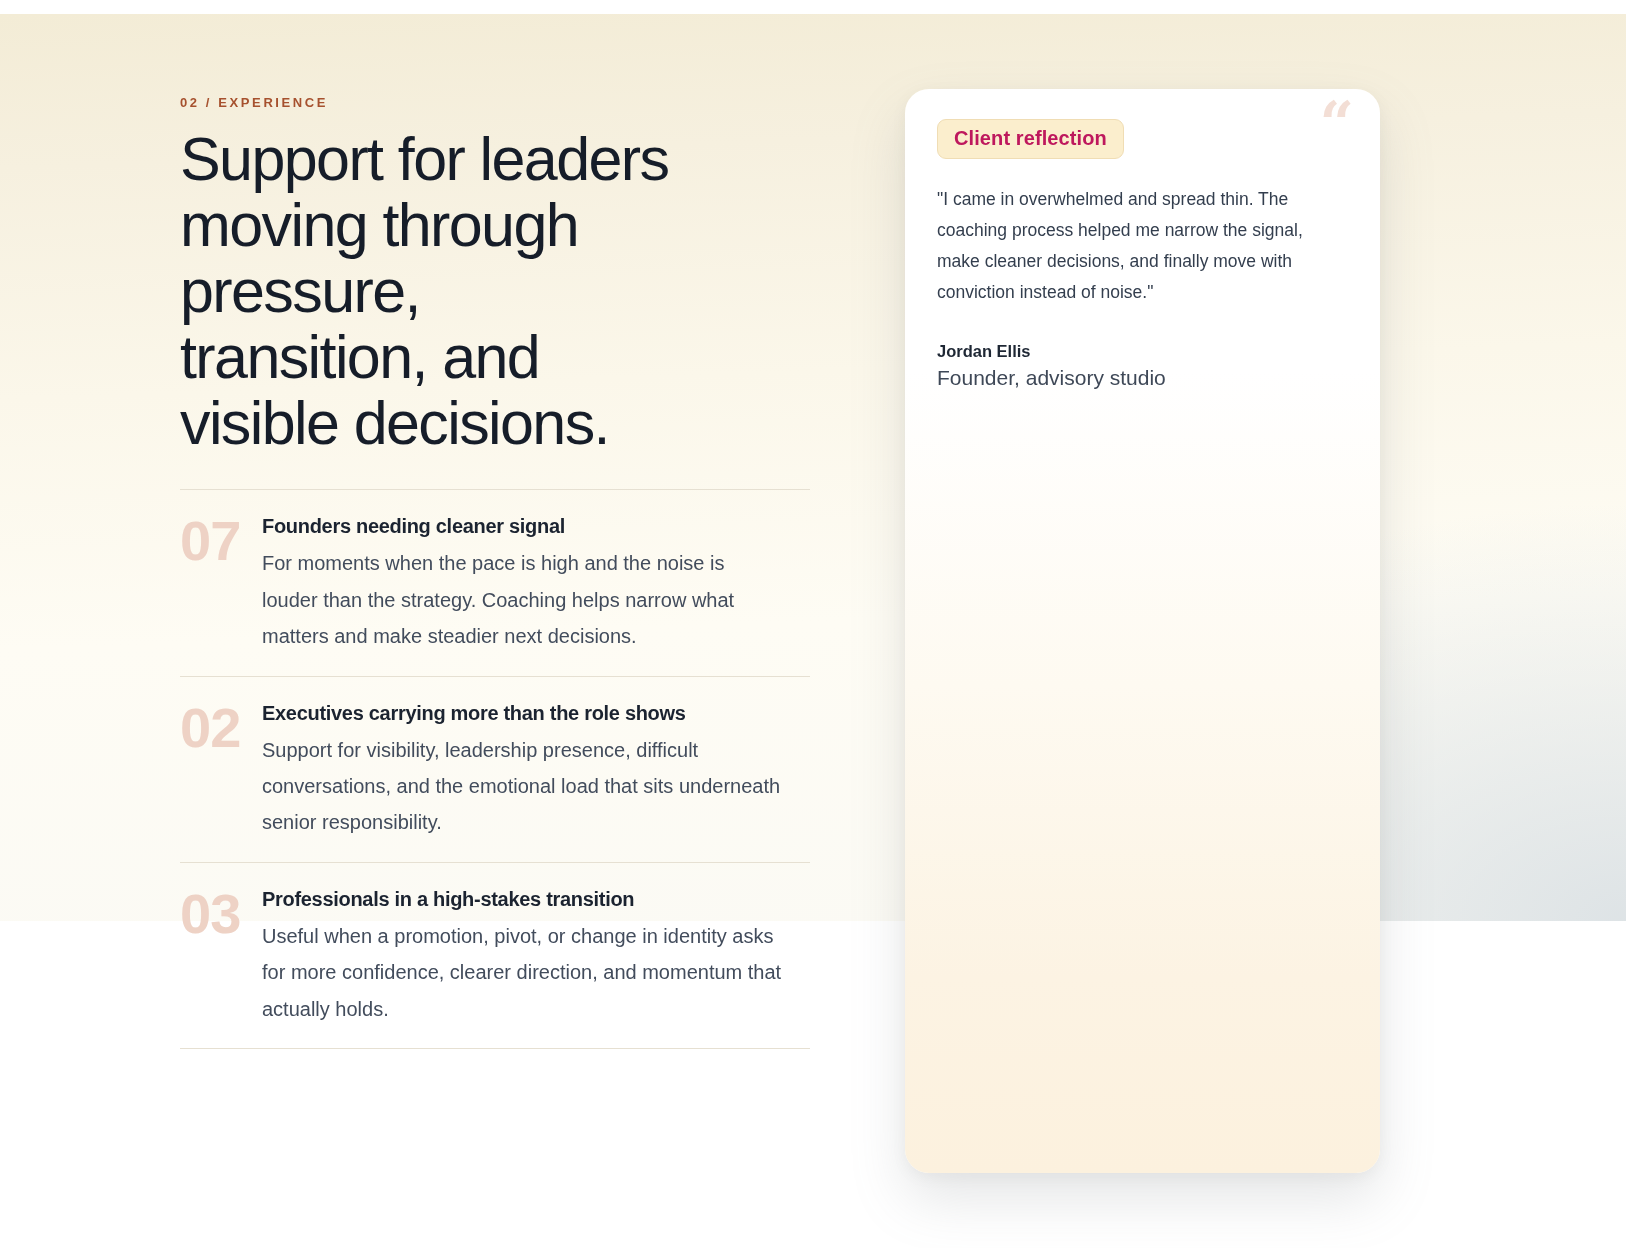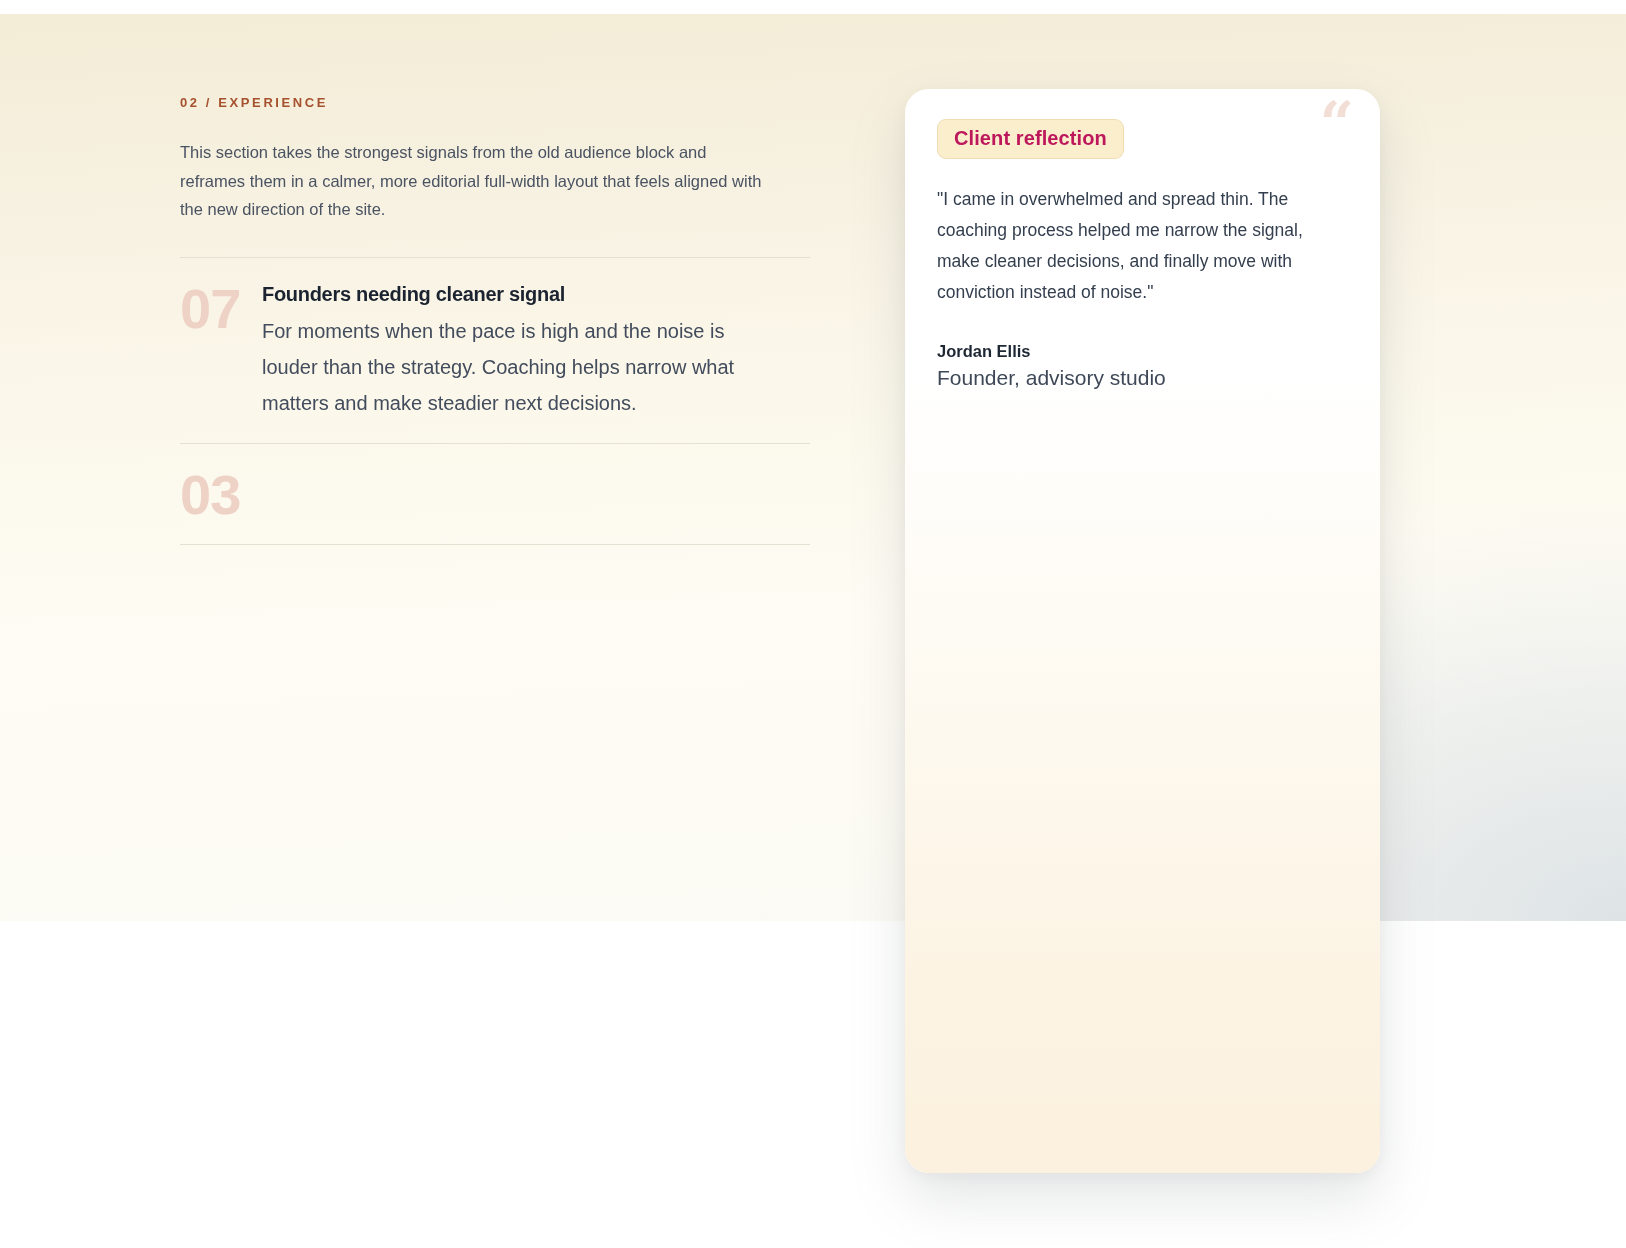--- a/index.html
+++ b/index.html
@@ -162,35 +162,50 @@
 </head>
 <body>
 
 <div class="top-strip"></div>
 
 <div class="page">
   <div class="section">
 
     <div class="left-col">
       <div class="eyebrow">02 / EXPERIENCE</div>
-      <p class="intro">This section takes the strongest signals from the old audience block and reframes them in a calmer, more editorial full-width layout that feels aligned with the new direction of the site.</p>
+      <h2 class="heading">Support for leaders
+moving through
+pressure,
+transition, and
+visible decisions.</h2>
 
       <div class="audience-list">
 
         <div class="audience-item">
           <div class="item-number">07</div>
           <div class="item-content">
             <div class="item-title">Founders needing cleaner signal</div>
             <div class="item-desc">For moments when the pace is high and the noise is louder than the strategy. Coaching helps narrow what matters and make steadier next decisions.</div>
           </div>
         </div>
 
+        <div class="audience-item">
+          <div class="item-number">02</div>
+          <div class="item-content">
+            <div class="item-title">Executives carrying more than the role shows</div>
+            <div class="item-desc">Support for visibility, leadership presence, difficult conversations, and the emotional load that sits underneath senior responsibility.</div>
+          </div>
+        </div>
 
         <div class="audience-item">
           <div class="item-number">03</div>
+          <div class="item-content">
+            <div class="item-title">Professionals in a high-stakes transition</div>
+            <div class="item-desc">Useful when a promotion, pivot, or change in identity asks for more confidence, clearer direction, and momentum that actually holds.</div>
+          </div>
         </div>
 
       </div>
     </div>
 
     <aside class="card">
       <span class="quote-mark">“</span>
       <span class="badge">Client reflection</span>
       <p class="quote-text">"I came in overwhelmed and spread thin. The coaching process helped me narrow the signal, make cleaner decisions, and finally move with conviction instead of noise."</p>
       <div class="attr-name">Jordan Ellis</div>

